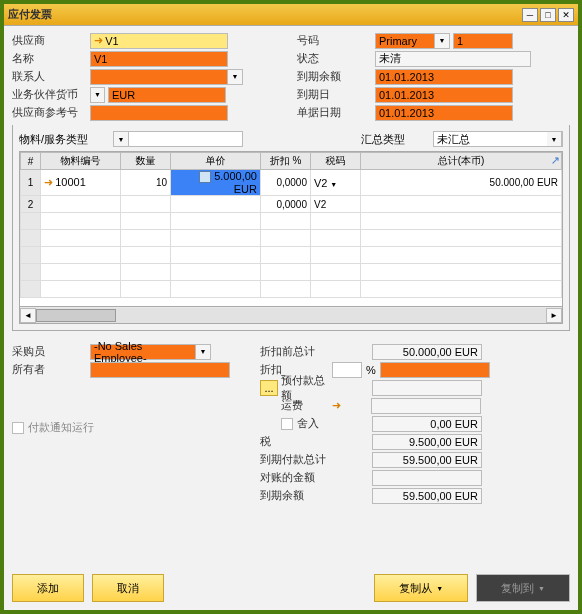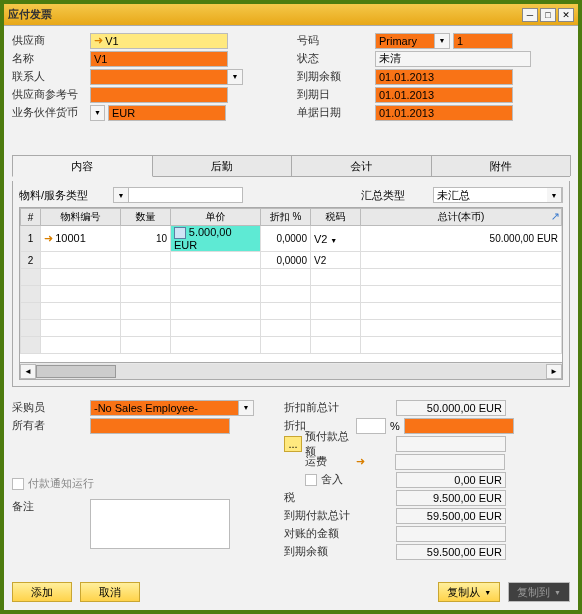--- a/index.html
+++ b/index.html
@@ -26,36 +26,36 @@
 .type-row .sel{width:130px;height:16px;border:1px solid #bbb;background:#fff;display:flex;align-items:center}
 .type-row .sel span{flex:1;padding:0 3px}
 .spacer{flex:1}
 .grid{border:1px solid #aaa;background:#fff;height:156px;position:relative}
 .grid table{border-collapse:collapse;width:100%}
 .grid th{background:#e8e8e8;border:1px solid #bbb;height:17px;font-weight:normal;font-size:10px;text-align:center}
 .grid td{border:1px solid #ddd;height:17px;padding:0 3px;font-size:10px}
 .grid .rownum{background:#e8e8e8;text-align:center;width:20px}
 .grid .num{text-align:right}
 .calculator-icon{display:inline-block;width:12px;height:12px;background:#d0e4f5;border:1px solid #5a7ea3;vertical-align:middle}
-.sel-price{background:#5eead4;}
+.sel-price{background:#3b82f6;text-align:right}
 .expand-ic{position:absolute;top:2px;right:2px;color:#3a7acc;font-size:11px;cursor:pointer}
 .hscroll{height:17px;background:#e8e8e8;border:1px solid #aaa;border-top:none;display:flex;align-items:center}
 .hscroll .arrow{width:16px;height:15px;border:1px solid #bbb;background:#f5f5f5;display:flex;align-items:center;justify-content:center;font-size:8px;cursor:pointer}
 .hscroll .track{flex:1;background:#e2e2e2;height:15px;position:relative}
 .hscroll .thumb{position:absolute;left:0;width:80px;height:13px;top:1px;background:#ccc;border:1px solid #999}
 .bottom-form{display:flex;gap:30px;margin-top:8px}
 .totals label{width:72px}
 .totals .field{width:110px;text-align:right;justify-content:flex-end}
 .ro{background:#f5f5f5!important}
 .pct{width:30px;height:16px;border:1px solid #bbb;background:#fff;text-align:right;padding:0 3px}
 .dots-btn{width:18px;height:16px;background:#ffe97f;border:1px solid #c9a632;display:flex;align-items:center;justify-content:center;margin-right:3px;cursor:pointer}
 .chk{width:12px;height:12px;border:1px solid #bbb;background:#fff;display:inline-block;margin-right:4px;vertical-align:middle}
 .memo{width:140px;height:50px;border:1px solid #bbb;background:#fff}
 .footer{display:flex;padding:8px;gap:8px;align-items:center}
-.btn{min-width:60px;height:20px;border:1px solid #c9a632;background:linear-gradient(#ffef9c,#ffd34a);display:flex;align-items:center;justify-content:center;cursor:pointer;padding:0 8px}
+.btn{min-width:60px;height:28px;border:1px solid #c9a632;background:linear-gradient(#ffef9c,#ffd34a);display:flex;align-items:center;justify-content:center;cursor:pointer;padding:0 24px}
 .btn.dis{background:#404040;border-color:#bbb;color:#999}
 </style>
 </head>
 <body>
 
 <div class="window">
   <div class="titlebar">
     <span class="title">应付发票</span>
     <div class="winbtn">─</div>
     <div class="winbtn">□</div>
@@ -77,30 +77,30 @@
           <div class="field">
               <span>V1</span>
             </div>
         </div>
         <div class="form-row">
           <label>联系人</label>
           <div class="field"></div>
             <div class="dropdown-arrow">▼</div>
         </div>
         <div class="form-row">
-          <label>供应商参考号</label>
-          <div class="field"></div>
-        </div>
-        <div class="form-row">
           <label>业务伙伴货币</label>
           <div class="dropdown-arrow" style="border-left:1px solid #bbb">▼</div>
           <div class="field" style="width:118px;margin-left:3px">
               <span>EUR</span>
             </div>
         </div>
+        <div class="form-row">
+          <label>供应商参考号</label>
+          <div class="field"></div>
+        </div>
       </div>
 
       <div class="col">
         <div class="form-row">
           <label>号码</label>
           <div class="field" style="width:60px">
               <span>Primary</span>
             </div>
             <div class="dropdown-arrow">▼</div>
           <div class="field" style="width:60px;margin-left:3px">
@@ -127,26 +127,20 @@
         </div>
         <div class="form-row">
           <label>单据日期</label>
           <div class="field" style="width:138px">
               <span>01.01.2013</span>
             </div>
         </div>
       </div>
     </div>
 
-    <div class="tabs">
-      <div class="tab active">内容</div>
-      <div class="tab">后勤</div>
-      <div class="tab">会计</div>
-      <div class="tab">附件</div>
-    </div>
 
     <div class="tab-body">
       <div class="type-row">
         <label>物料/服务类型</label>
         <div class="sel">
             <div class="dropdown-arrow">▼</div>
           </div>
         <div class="spacer"></div>
         <label style="width:56px">汇总类型</label>
         <div class="sel">
@@ -240,36 +234,32 @@
             <div class="thumb"></div>
           </div>
         <div class="arrow">►</div>
       </div>
     </div>
 
     <div class="bottom-form">
       <div class="col">
         <div class="form-row">
           <label>采购员</label>
-          <div class="field" style="width:149px">
+          <div class="field" style="width:106px">
               <span>-No Sales Employee-</span>
             </div>
             <div class="dropdown-arrow">▼</div>
         </div>
         <div class="form-row">
           <label>所有者</label>
           <div class="field" style="width:140px"></div>
         </div>
         <div class="form-row" style="margin-top:40px;color:#888">
           <span class="chk"></span>
           <span>付款通知运行</span>
-        </div>
-        <div class="form-row" style="align-items:flex-start;height:auto;margin-top:6px">
-          <label>备注</label>
-          <div class="memo"></div>
         </div>
       </div>
 
       <div class="col totals">
         <div class="form-row">
             <label>折扣前总计</label>
             <div style="width:40px"></div>
             <div class="field ro">50.000,00 EUR</div>
           </div>
         <div class="form-row">

